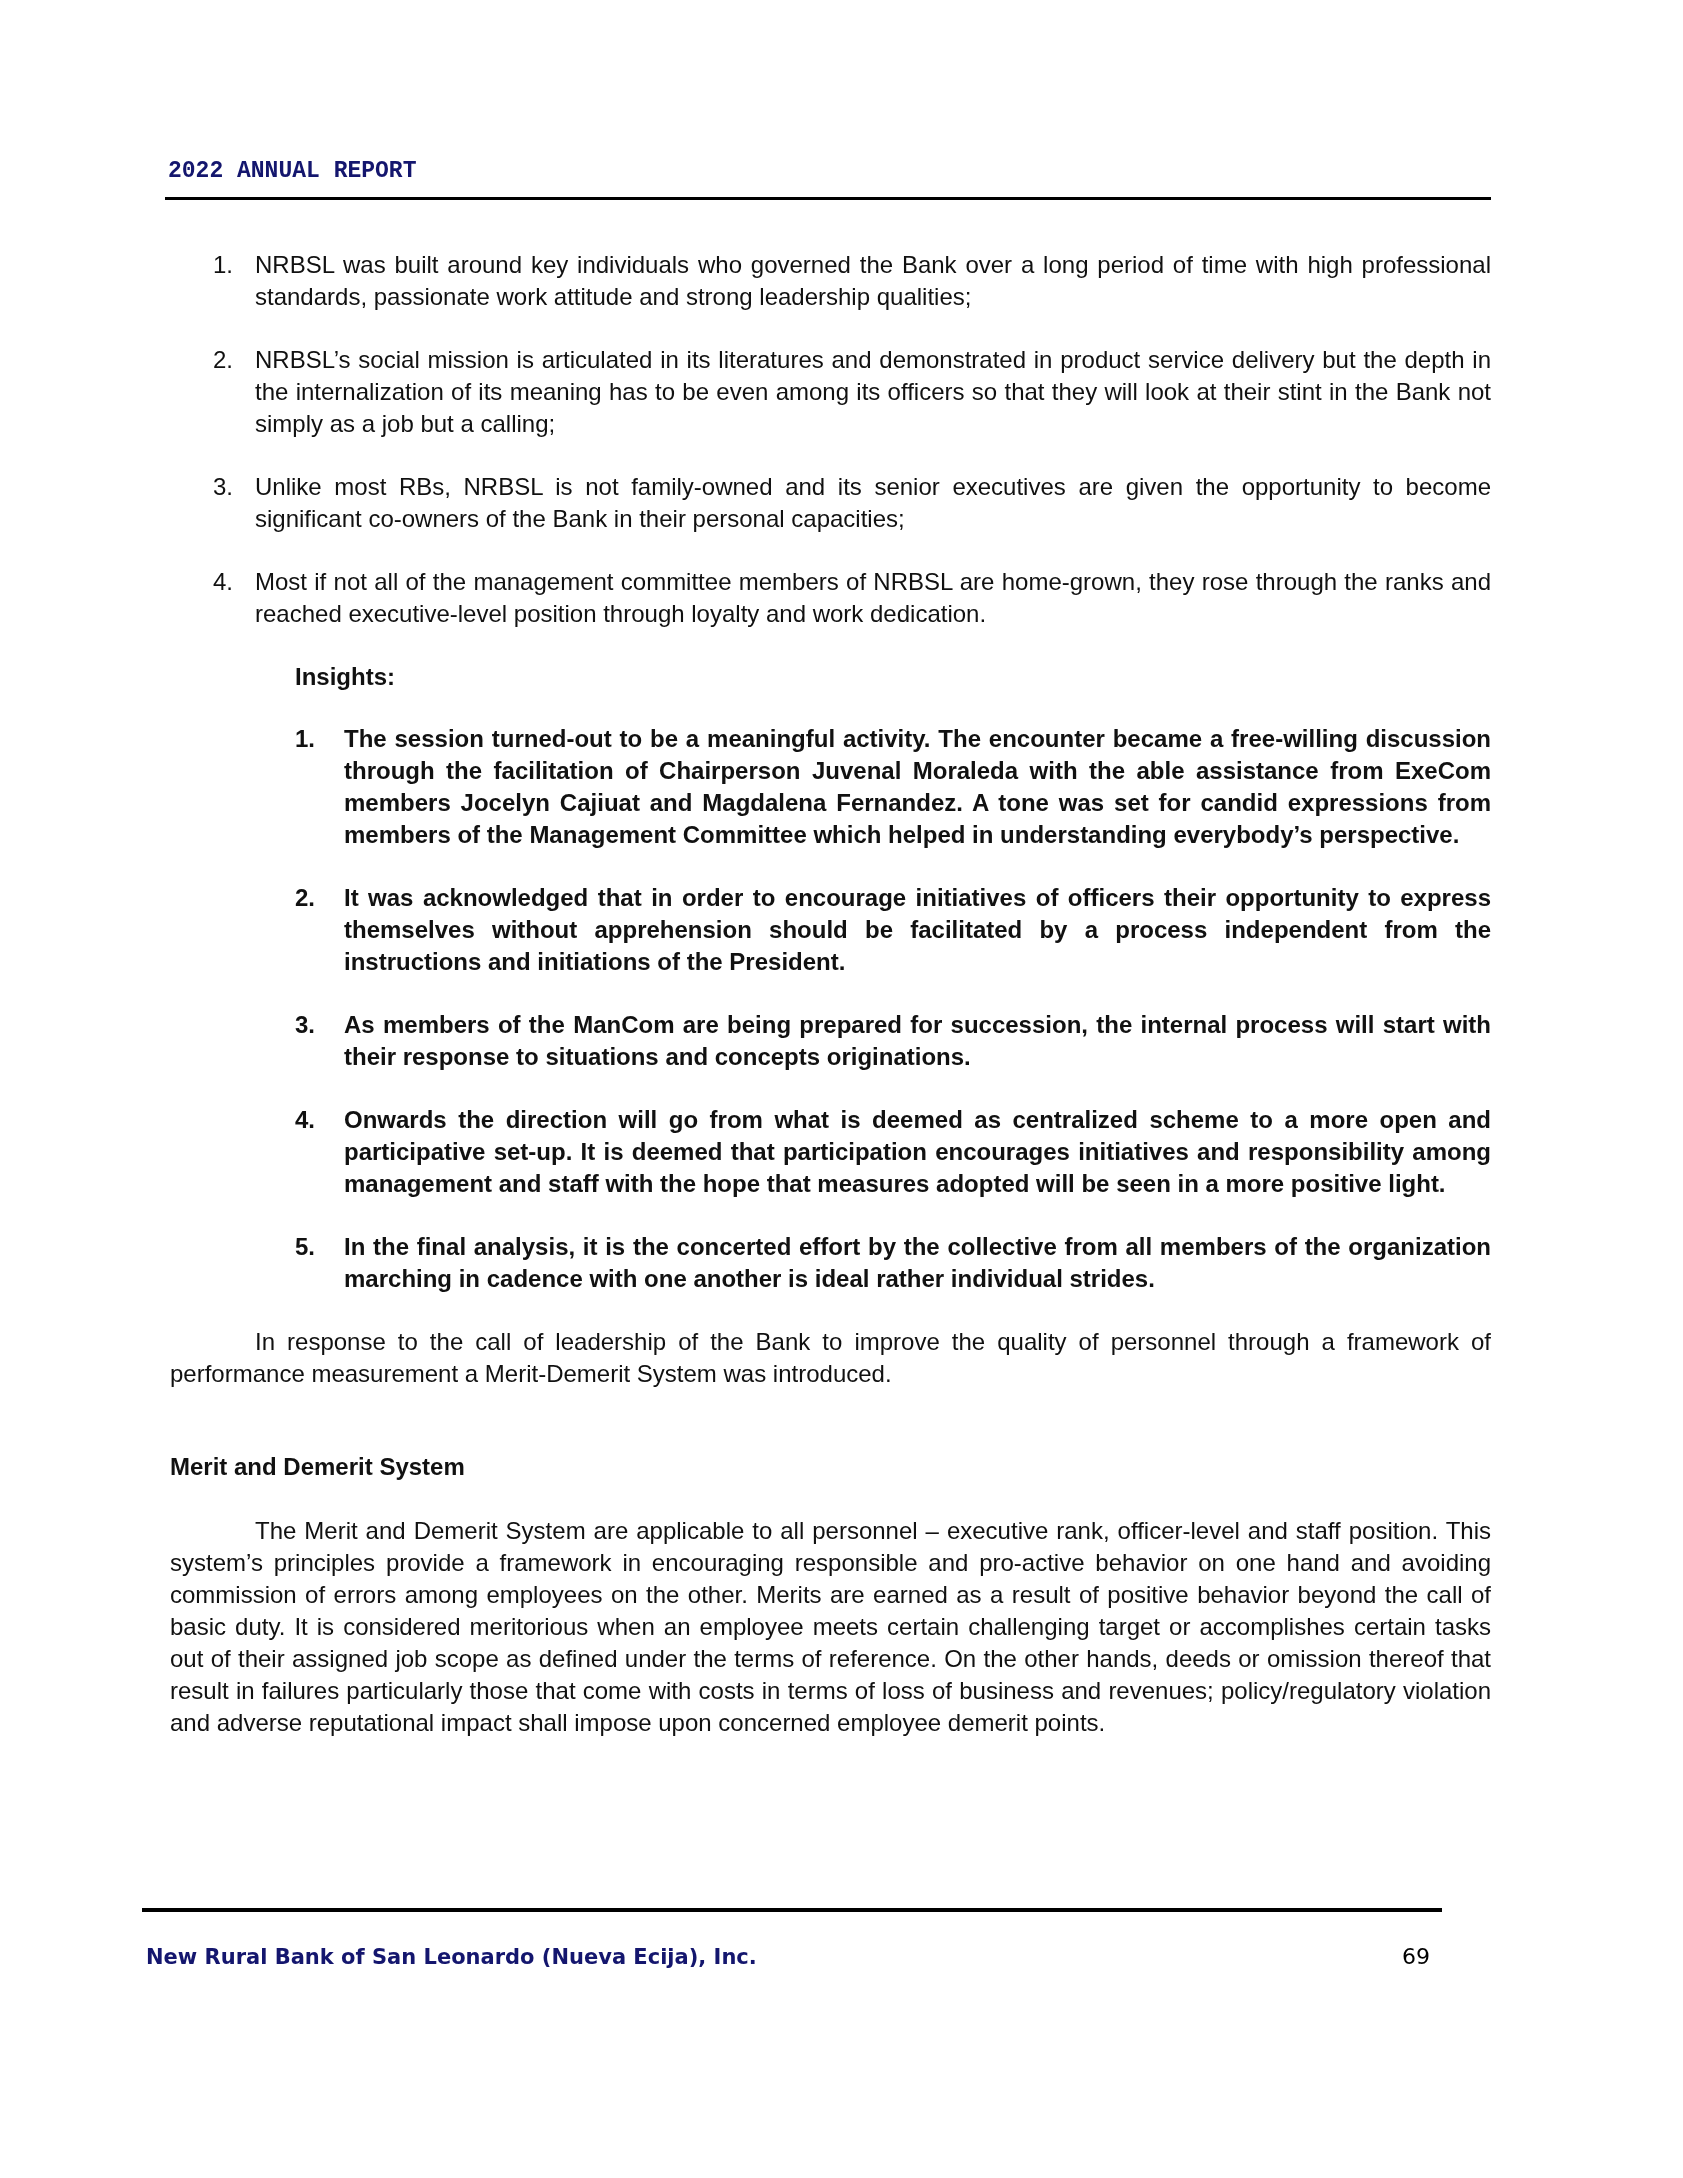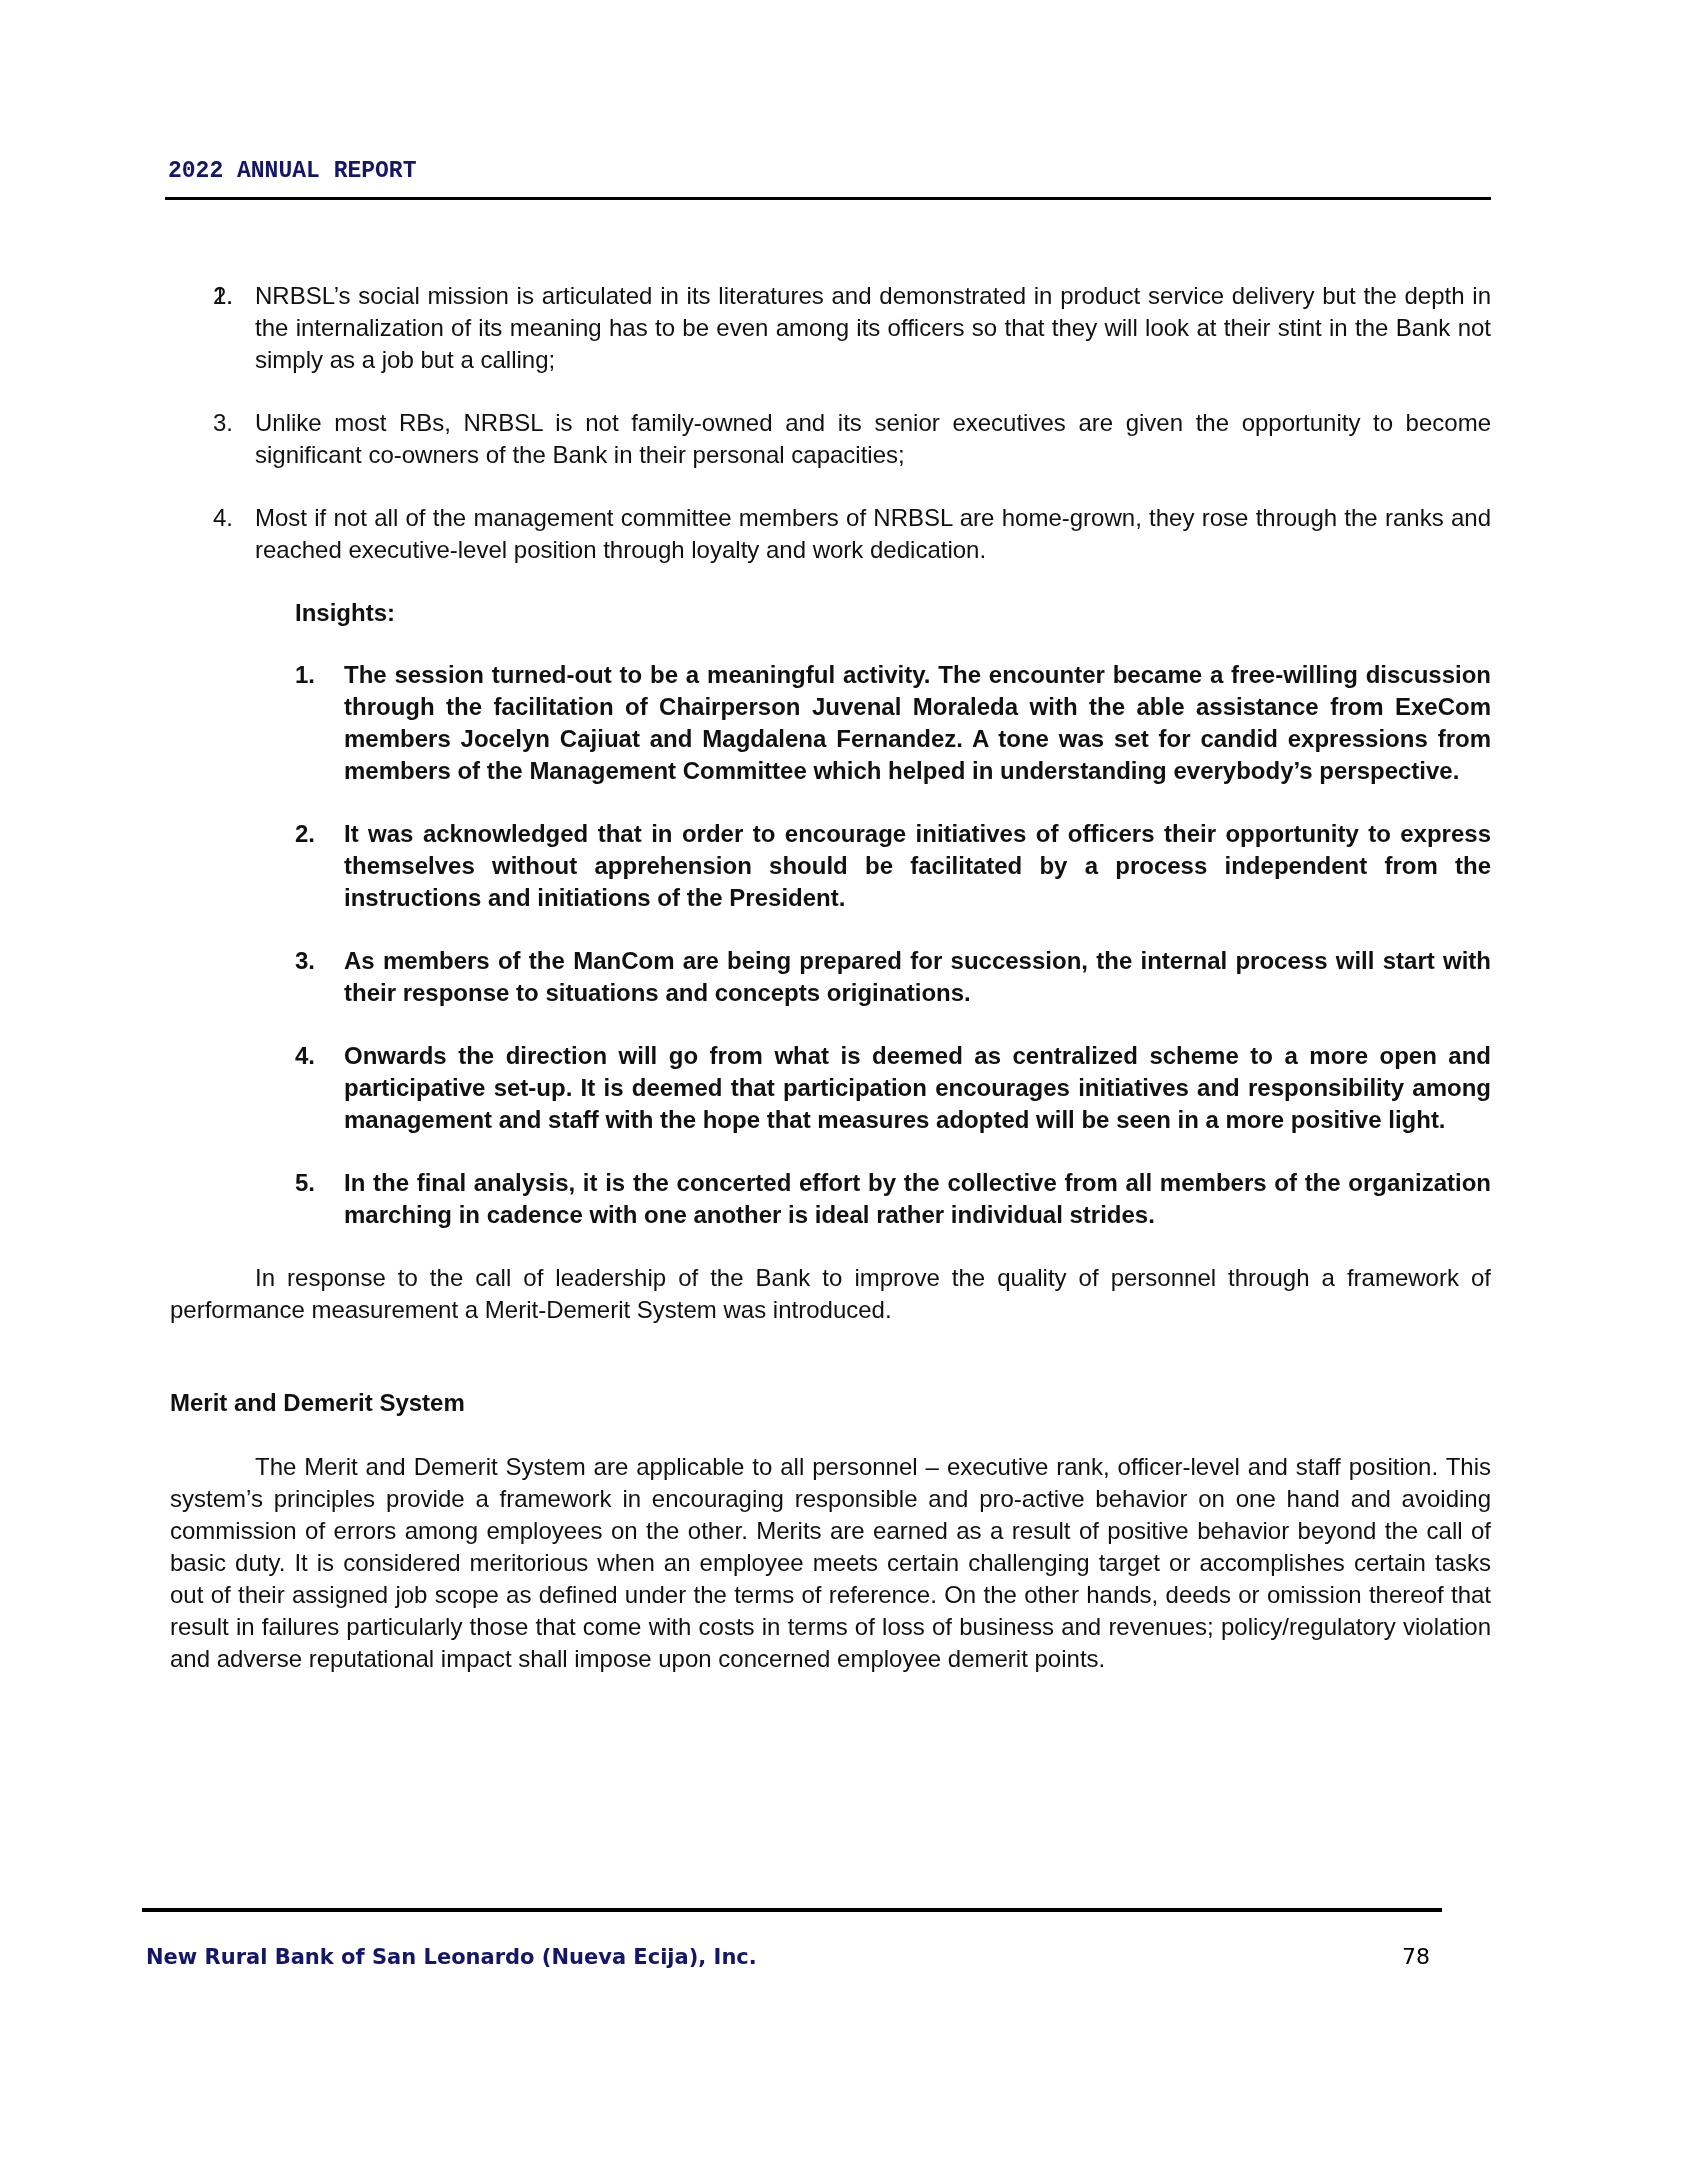--- a/index.html
+++ b/index.html
@@ -27,20 +27,21 @@
 </head>
 <body>
 
 <div class="header-title">2022 ANNUAL REPORT</div>
 <div class="header-rule"></div>
 
 <div class="body-text">
   <ol class="list">
     <li class="item">
       <span class="num">1.</span>
+      <span>NRBSL was built around key individuals who governed the Bank over a long period of time with high professional standards, passionate work attitude and strong leadership qualities;</span>
     </li>
     <li class="item">
       <span class="num">2.</span>
       <span>NRBSL’s social mission is articulated in its literatures and demonstrated in product service delivery but the depth in the internalization of its meaning has to be even among its officers so that they will look at their stint in the Bank not simply as a job but a calling;</span>
     </li>
     <li class="item">
       <span class="num">3.</span>
       <span>Unlike most RBs, NRBSL is not family-owned and its senior executives are given the opportunity to become significant co-owners of the Bank in their personal capacities;</span>
     </li>
     <li class="item">
@@ -75,14 +76,14 @@
 
   <p class="para">In response to the call of leadership of the Bank to improve the quality of personnel through a framework of performance measurement a Merit-Demerit System was introduced.</p>
 
   <div class="section-heading">Merit and Demerit System</div>
 
   <p class="para">The Merit and Demerit System are applicable to all personnel – executive rank, officer-level and staff position. This system’s principles provide a framework in encouraging responsible and pro-active behavior on one hand and avoiding commission of errors among employees on the other. Merits are earned as a result of positive behavior beyond the call of basic duty. It is considered meritorious when an employee meets certain challenging target or accomplishes certain tasks out of their assigned job scope as defined under the terms of reference. On the other hands, deeds or omission thereof that result in failures particularly those that come with costs in terms of loss of business and revenues; policy/regulatory violation and adverse reputational impact shall impose upon concerned employee demerit points.</p>
 </div>
 
 <div class="footer-rule"></div>
 <div class="footer-text">New Rural Bank of San Leonardo (Nueva Ecija), Inc.</div>
-<div class="page-number">78</div>
+<div class="page-number">69</div>
 
 
 </body></html>

